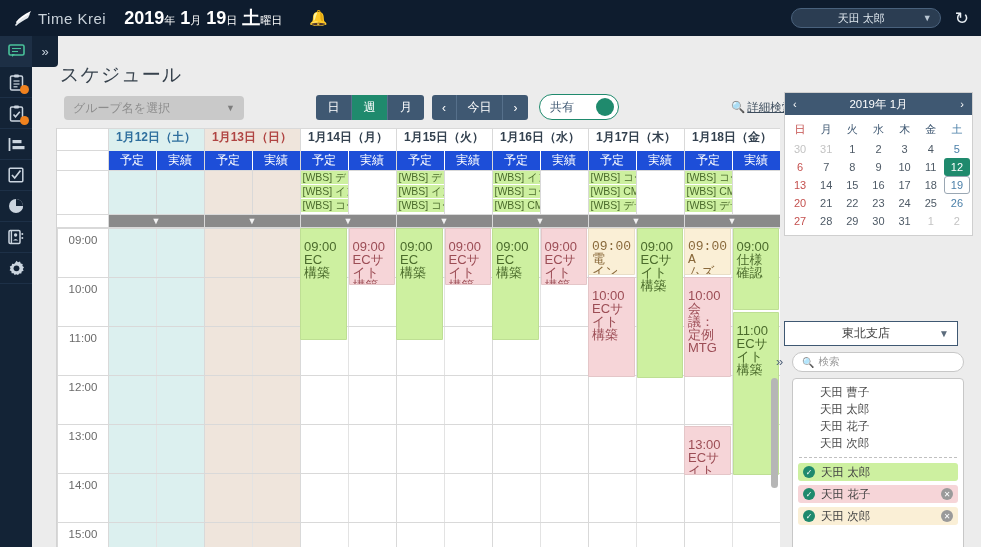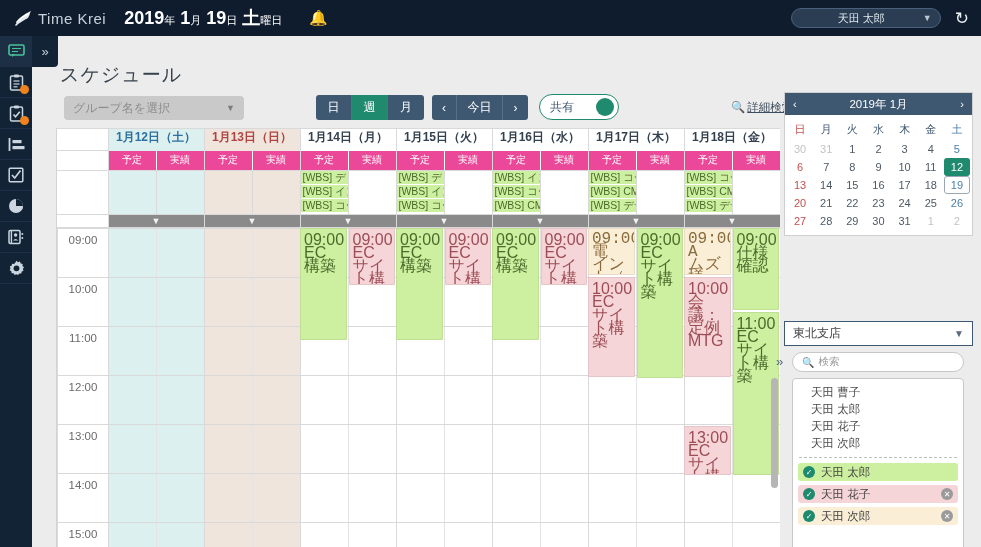--- a/index.html
+++ b/index.html
@@ -123,21 +123,21 @@
   .dayhead {
     height:22px; text-align:center; font-size:12px; font-weight:bold;
     border-bottom:none !important;
   }
   .dayhead.sat { background:#dcf0ef; color:#2f6f9e; }
   .dayhead.sun { background:#efe5dc; color:#b04442; }
   .dayhead.wd  { background:#ffffff; color:#33414f; }
   .pa-row td { border-top:none !important; }
   .pa-wrap { display:flex; height:19px; }
   .pa-cell {
-    flex:1; background:#ec4899; color:#fff; font-size:10px;
+    flex:1; background:#1d4ed8; color:#fff; font-size:12px;
     display:flex; align-items:center; justify-content:center;
     border-right:1px solid #fff;
     font-family:Liberation Serif, serif;
   }
   .pa-cell:last-child { border-right:none; }
 
   .wbs-cell { height:44px; padding:0 !important; }
   .wbs-wrap { display:flex; height:100%; }
   .wbs-half { flex:1; height:100%; border-right:1px solid #d9d9d9; overflow:hidden; }
   .wbs-half:last-child { border-right:none; }
@@ -161,21 +161,21 @@
   .slot-cell { padding:0 !important; position:relative; height:49px; }
   .slot-wrap { display:flex; height:100%; }
   .slot-half { flex:1; border-right:1px solid #e3e3e3; height:100%; }
   .slot-half:last-child { border-right:none; }
   .slot-half.satbg { background:#dcf0ef; }
   .slot-half.sunbg { background:#efe5dc; }
 
   
   .ev-layer { position:absolute; left:51px; top:0; width:672px; height:343px; pointer-events:none; }
   .ev {
-    position:absolute; font-size:16px; line-height:13px; padding:4px 3px;
+    position:absolute; font-size:13px; line-height:13px; padding:11px 3px;
     overflow:hidden; pointer-events:auto; cursor:pointer; border:1px solid rgba(0,0,0,0.07);
     border-radius:1px;
   }
   .ev.green { background:#cdf0a0; color:#4b6b2c; }
   .ev.pink  { background:#f6d5d8; color:#9c4d55; }
   .ev.cream { background:#faefd6; color:#8a6a3c;font-family:Liberation Mono, monospace; }
 
   
   .rightpanel { position:absolute; left:752px; top:56px; width:197px; height:455px; }
   .minical { width:189px; background:#fff; border:1px solid #cfcfcf; }
@@ -193,37 +193,38 @@
     text-align:center; font-size:11px; padding:3px 0; color:#4e5a66; cursor:pointer;
   }
   .mc-day.sun { color:#c4504e; }
   .mc-day.sat { color:#4a7fa8; }
   .mc-day.muted { color:#c3c3c3; }
   .mc-day.sel { background:#1f8a6d; color:#fff; border-radius:3px; }
   .mc-day.today { border:1px solid #9aa7b3; border-radius:3px; padding:2px 0; }
 
   .members { position:absolute; left:0; top:229px; width:189px; }
   .branch-select {
-    width:189px; height:25px; background:#fff; border:1px solid #3f5872;
+    width:174px; height:25px; background:#fff; border:1px solid #3f5872;
     display:flex; align-items:center; padding:0 8px; font-size:12px; color:#444;
     cursor:pointer;
+    text-align:center;
   }
   .branch-select .lbl { flex:1; }
   .branch-select .carat { color:#5b6b7c; font-size:10px; }
   .msearch {
     margin:6px 0 0 8px; width:172px; height:20px; border:1px solid #c7c7c7;
     border-radius:10px; display:flex; align-items:center; padding:0 9px;
     font-size:10.5px; color:#9a9a9a; background:#fff;
   }
   .msearch .mag { margin-right:4px; font-size:10px; }
   .mlist {
     margin:6px 0 0 8px; width:172px; height:181px; border:1px solid #c7c7c7;
     border-radius:4px; background:#fff; padding:5px 0 0; overflow:hidden;
   }
-  .mrow { font-size:11.5px; color:#4b4b4b; padding:1px 18px; cursor:pointer; }
+  .mrow { font-size:11.5px; color:#4b4b4b; padding:1px 27px; cursor:pointer; }
   .mdiv { border-top:1px dashed #c0c0c0; margin:5px 6px 5px; }
   .msel {
     display:flex; align-items:center; height:18px; margin:0 5px 4px;
     border-radius:3px; font-size:11.5px; padding:0 5px; cursor:pointer;
   }
   .msel .chk {
     width:12px; height:12px; border-radius:50%; background:#1f8a6d; color:#fff;
     font-size:8px; display:flex; align-items:center; justify-content:center; margin-right:6px;
     flex:0 0 auto;
   }

